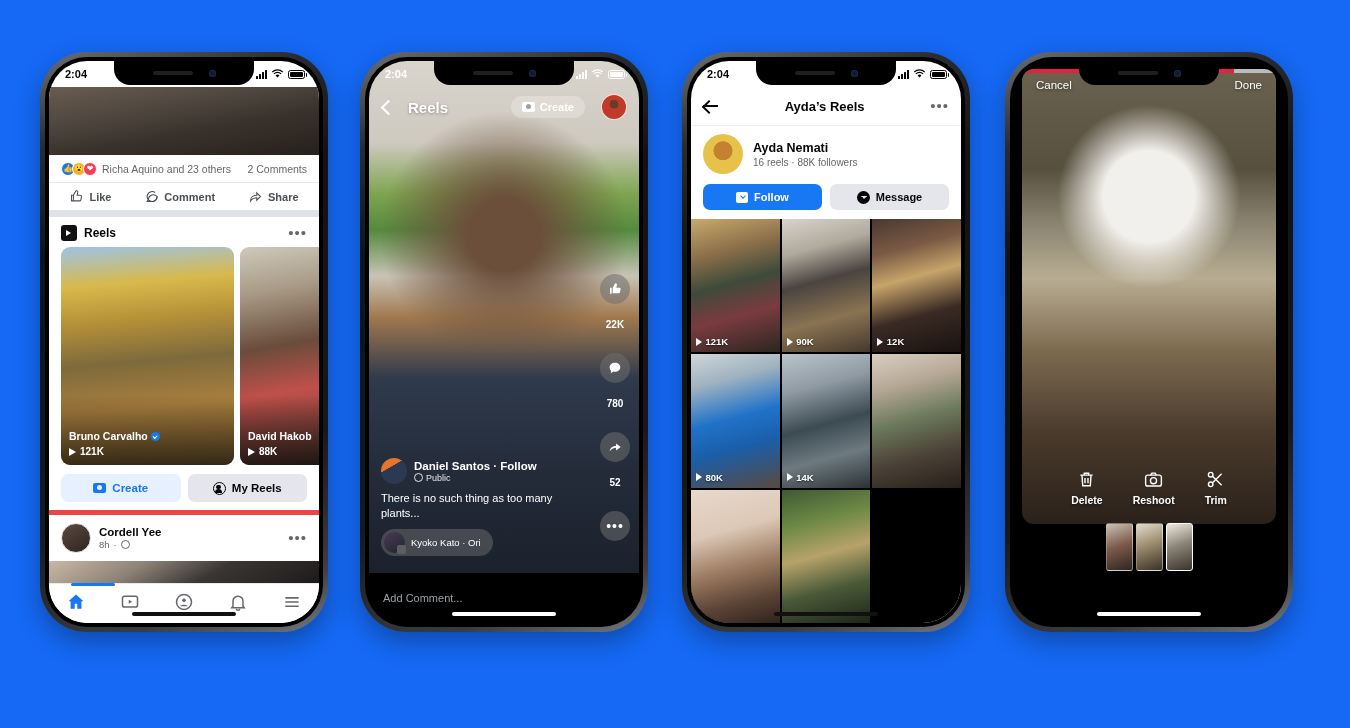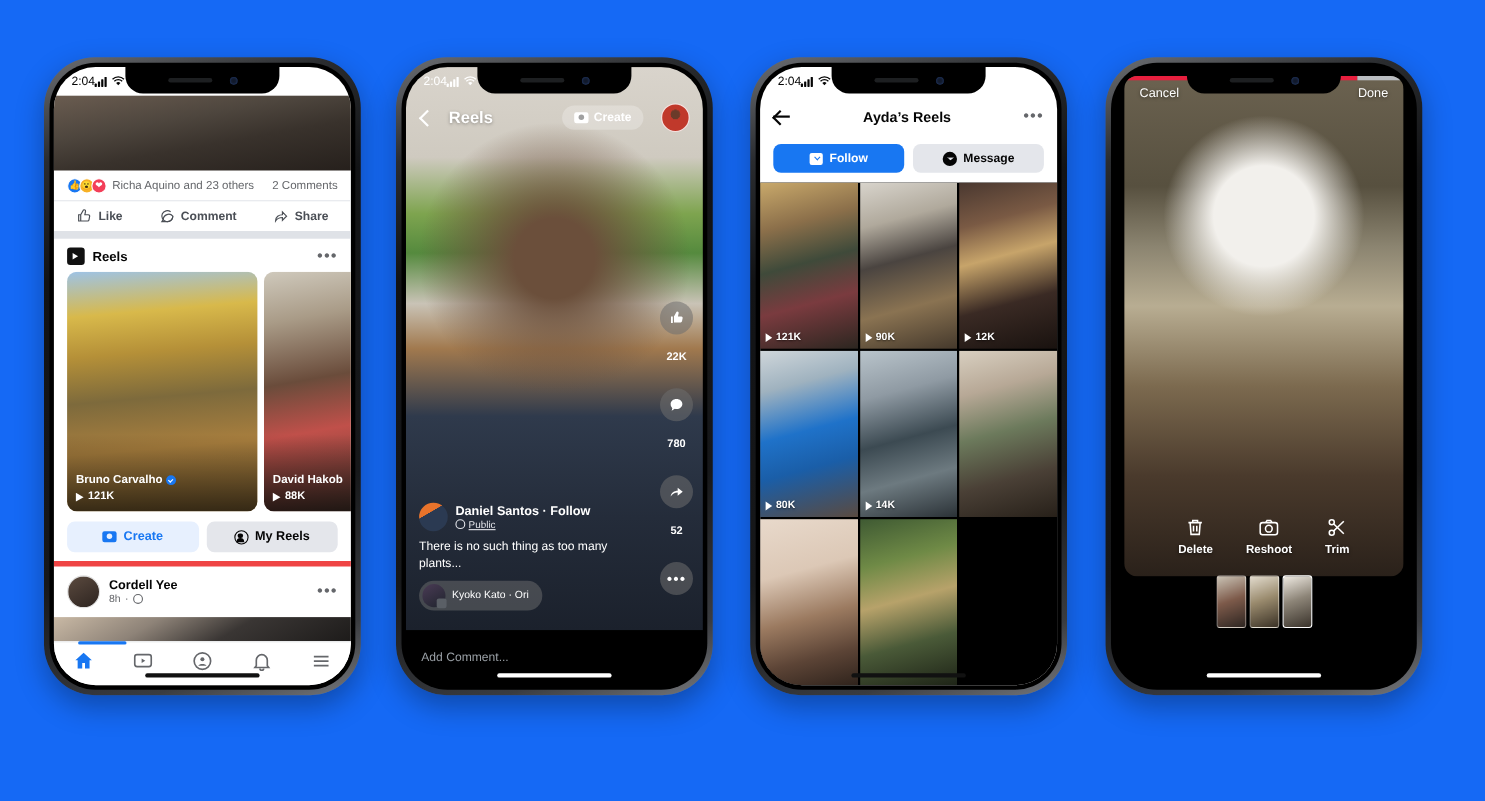--- a/index.html
+++ b/index.html
@@ -37,23 +37,23 @@
     width:140px; height:24px; background:#000;
     border-bottom-left-radius:16px; border-bottom-right-radius:16px;
     z-index:40;
     display:flex; align-items:center; justify-content:center; gap:16px;
   }
   .notch .speaker { width:40px; height:4px; border-radius:3px; background:#1d1f21; }
   .notch .cam { width:7px; height:7px; border-radius:50%; background:#121a2b; box-shadow:inset 0 0 2px #2b4a8a; }
 
   .statusbar {
     position:absolute; top:0; left:0; right:0; height:26px;
-    display:flex; align-items:center; 
+    display:flex; align-items:center; justify-content:space-between;
     padding:0 14px 0 16px; z-index:35;
-    font-size:11px; font-weight:normal;
+    font-size:11px; font-weight:bold;
   }
   .statusbar.dark { color:#fff; }
   .statusbar.light { color:#050505; }
   .sb-right { display:flex; align-items:center; gap:4px; }
   .bars { display:flex; align-items:flex-end; gap:1px; height:9px; }
   .bars i { width:2px; background:currentColor; border-radius:.5px; display:block; }
   .bars i:nth-child(1){height:3px}.bars i:nth-child(2){height:5px}
   .bars i:nth-child(3){height:7px}.bars i:nth-child(4){height:9px}
   .batt { width:17px; height:9px; border:1.2px solid currentColor; border-radius:2.5px; position:relative; }
   .batt::after{content:"";position:absolute;left:1px;top:1px;bottom:1px;right:1px;background:currentColor;border-radius:1px;}
@@ -152,21 +152,21 @@
   .side-actions { position:absolute; right:9px; bottom:82px; display:flex; flex-direction:column; align-items:center; gap:15px; z-index:22; }
   .sa-btn { width:30px;height:30px;border-radius:50%;background:rgba(110,110,110,.55);display:flex;align-items:center;justify-content:center; }
   .sa-btn svg{width:16px;height:16px;fill:#fff;}
   .sa-count { color:#fff; font-size:10px; font-weight:bold; margin-bottom:8px; }
 
   .reel-info { position:absolute; left:12px; bottom:66px; right:62px; z-index:21; }
   .ri-row { display:flex; align-items:center; gap:7px; }
   .ri-av { width:26px;height:26px;border-radius:50%;flex:0 0 auto;
     background:linear-gradient(150deg,#e8732b 35%,#2b3a52 36%); }
   .ri-name { color:#fff; font-size:11.5px; font-weight:bold; }
-  .ri-sub { color:#e4e6eb; font-size:9px; display:flex; align-items:center; gap:3px; margin-top:1px;text-decoration:underline; }
+  .ri-sub { color:#e4e6eb; font-size:9px; display:flex; align-items:center; gap:3px; margin-top:1px; }
   .ri-sub .globe { border-color:#e4e6eb; }
   .ri-text { color:#fff; font-size:11px; line-height:1.35; margin-top:7px; }
   .audio-pill { margin-top:8px; display:inline-flex; align-items:center; gap:6px; background:rgba(120,120,120,.45); border-radius:16px; padding:3px 12px 3px 3px; max-width:120px; overflow:hidden; }
   .audio-av { width:21px;height:21px;border-radius:50%;flex:0 0 auto;position:relative;
     background:linear-gradient(150deg,#4a3b55,#20242e); }
   .audio-av::after{content:"";position:absolute;right:-1px;bottom:-1px;width:9px;height:9px;border-radius:2px;background:#5a5f66;}
   .audio-txt { color:#fff; font-size:9.5px; white-space:nowrap; }
   .add-comment { position:absolute; bottom:0; left:0; right:0; height:50px; background:#000; display:flex; align-items:center; padding:0 14px; }
   .add-comment span { color:#9aa0a6; font-size:11px; }
 
@@ -486,20 +486,27 @@
         <div class="batt"></div>
       </div>
     </div>
 
     <div class="pr-hdr">
       <span class="arrow-l"></span>
       <span class="pr-title">Ayda’s Reels</span>
       <span class="dots3">•••</span>
     </div>
 
+    <div class="pr-prof">
+      <div class="pr-av"></div>
+      <div>
+        <div class="pr-name">Ayda Nemati</div>
+        <div class="pr-stats">16 reels · 88K followers</div>
+      </div>
+    </div>
 
     <div class="pr-btns">
       <div class="pr-btn follow">
         <span class="fol-ic"></span>
         <span>Follow</span>
       </div>
       <div class="pr-btn message">
         <span class="msg-ic"></span>
         <span>Message</span>
       </div>

